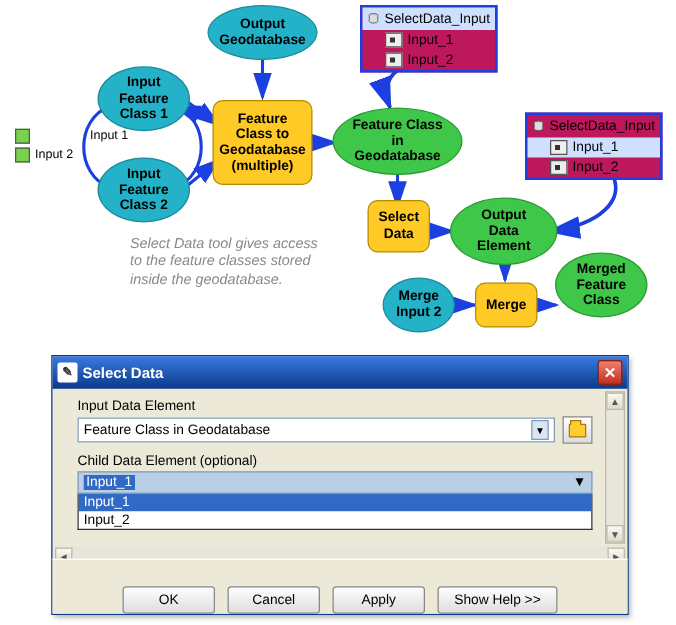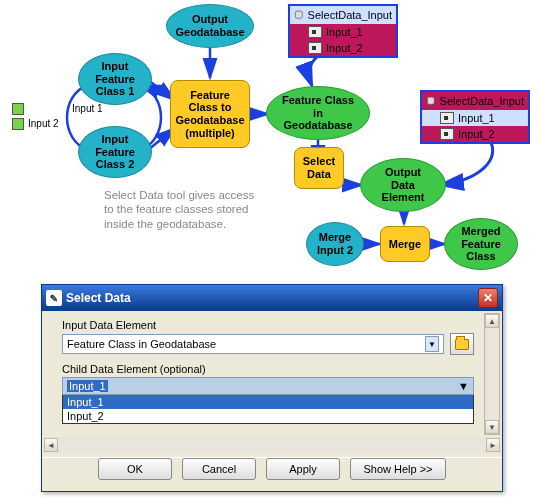--- a/index.html
+++ b/index.html
@@ -7,21 +7,21 @@
   
   .canvas { position: absolute; top: 0; left: 0; width: 541px; height: 500px; }
   
   .node { position: absolute; display: flex; align-items: center; justify-content: center; text-align: center; font-size: 11px; line-height: 1.15; font-weight: bold; }
   .ellipse { border-radius: 50%; }
   .rect { border-radius: 8px; }
   .teal { background: #23b2c7; border: 1.5px solid #1a8a9a; }
   .green { background: #3fc74a; border: 1.5px solid #2a9a33; }
   .yellow { background: #ffc926; border: 1.5px solid #b28c00; }
   
-  .annotation { position: absolute; color: #888; font-size: 11.5px; line-height: 1.25; }
+  .annotation { position: absolute; color: #888; font-size: 11.5px; line-height: 1.25; font-style: italic; }
   
   .port { position: absolute; width: 12px; height: 12px; background: #79d24b; border: 1px solid #555; }
   .port-label { position: absolute; font-size: 10px; }
   
   .treebox { position: absolute; background: #be185d; border: 2px solid #1b3fe0; font-size: 11px; }
   .treebox .titem { display: flex; align-items: center; padding: 2px 4px; gap: 4px; }
   .treebox .ticon { width: 14px; height: 12px; border: 1px solid #555; background: #eee; position: relative; }
   .treebox .ticon::after { content: ""; position: absolute; width: 4px; height: 4px; background: #333; top: 3px; left: 3px; }
   .treebox .dbicon { width: 14px; height: 14px; display: inline-block; }
   
@@ -46,21 +46,21 @@
   .combo .opt { padding: 1px 4px; }
   .combo .opt.hl { background: #316ac5; color: #fff; }
   
   .scrollv { position: absolute; right: 2px; top: 2px; bottom: 20px; width: 16px; background: #e8e6da; border: 1px solid #bcb9a8; display:flex; flex-direction:column; }
   .scrollh { position: absolute; left: 2px; right: 2px; bottom: 2px; height: 16px; background: #e8e6da; }
   .sbtn { width: 14px; height: 14px; background: linear-gradient(#fafaf5,#dcd9c8); border: 1px solid #bcb9a8; display:flex; align-items:center; justify-content:center; font-size:8px; color:#555;}
   .scrollv .track { flex: 1; }
   .scrollh { display:flex; align-items:center; }
   .scrollh .track { flex: 1; }
   
-  .btnbar { position: absolute; left: 0; right: 0; bottom: 0; height: 34px; border-top: 1px solid #fff; display: flex; align-items: flex-start; justify-content: center; gap: 10px; padding: 0 10px; background: #ece9d8; }
+  .btnbar { position: absolute; left: 0; right: 0; bottom: 0; height: 44px; border-top: 1px solid #fff; display: flex; align-items: flex-end; justify-content: center; gap: 10px; padding: 0 10px; background: #ece9d8; }
   .btn { min-width: 74px; height: 22px; border: 1px solid #888; background: linear-gradient(#fefefe,#ddd); border-radius: 3px; display: flex; align-items: center; justify-content: center; padding: 0 10px; }
   
   svg.arrows { position: absolute; top: 0; left: 0; pointer-events: none; }
 </style>
 </head>
 <body>
 
 <div class="canvas">
 
   <svg class="arrows" width="541" height="284">
@@ -119,41 +119,41 @@
 Geodatabase
 (multiple)</span>
     </div>
 
   <div class="node ellipse green" style="left:266px; top:86px; width:104px; height:54px;justify-content:center;">
       <span style="white-space:pre-line">Feature Class
 in
 Geodatabase</span>
     </div>
 
-  <div class="node rect yellow" style="left:294px; top:147px; width:50px; height:42px;">
+  <div class="node rect yellow" style="left:294px; top:160px; width:50px; height:42px;">
       <span style="white-space:pre-line">Select
 Data</span>
     </div>
 
   <div class="node ellipse green" style="left:360px; top:158px; width:86px; height:54px;">
       <span style="white-space:pre-line">Output
 Data
 Element</span>
     </div>
 
   <div class="node ellipse teal" style="left:306px; top:222px; width:58px; height:44px;">
       <span style="white-space:pre-line">Merge
 Input 2</span>
     </div>
 
   <div class="node rect yellow" style="left:380px; top:226px; width:50px; height:36px;">
       <span style="white-space:pre-line">Merge</span>
     </div>
 
-  <div class="node ellipse green" style="left:444px; top:218px; width:74px; height:52px;justify-content:center;">
+  <div class="node ellipse green" style="left:444px; top:202px; width:74px; height:52px;justify-content:center;">
       <span style="white-space:pre-line">Merged
 Feature
 Class</span>
     </div>
 
   <div class="port" style="left:12px; top:103px;"></div>
   <div class="port-label" style="left:28px; top:103px;padding-left:44px;">Input 1</div>
   <div class="port" style="left:12px; top:118px;"></div>
   <div class="port-label" style="left:28px; top:118px;">Input 2</div>
 

